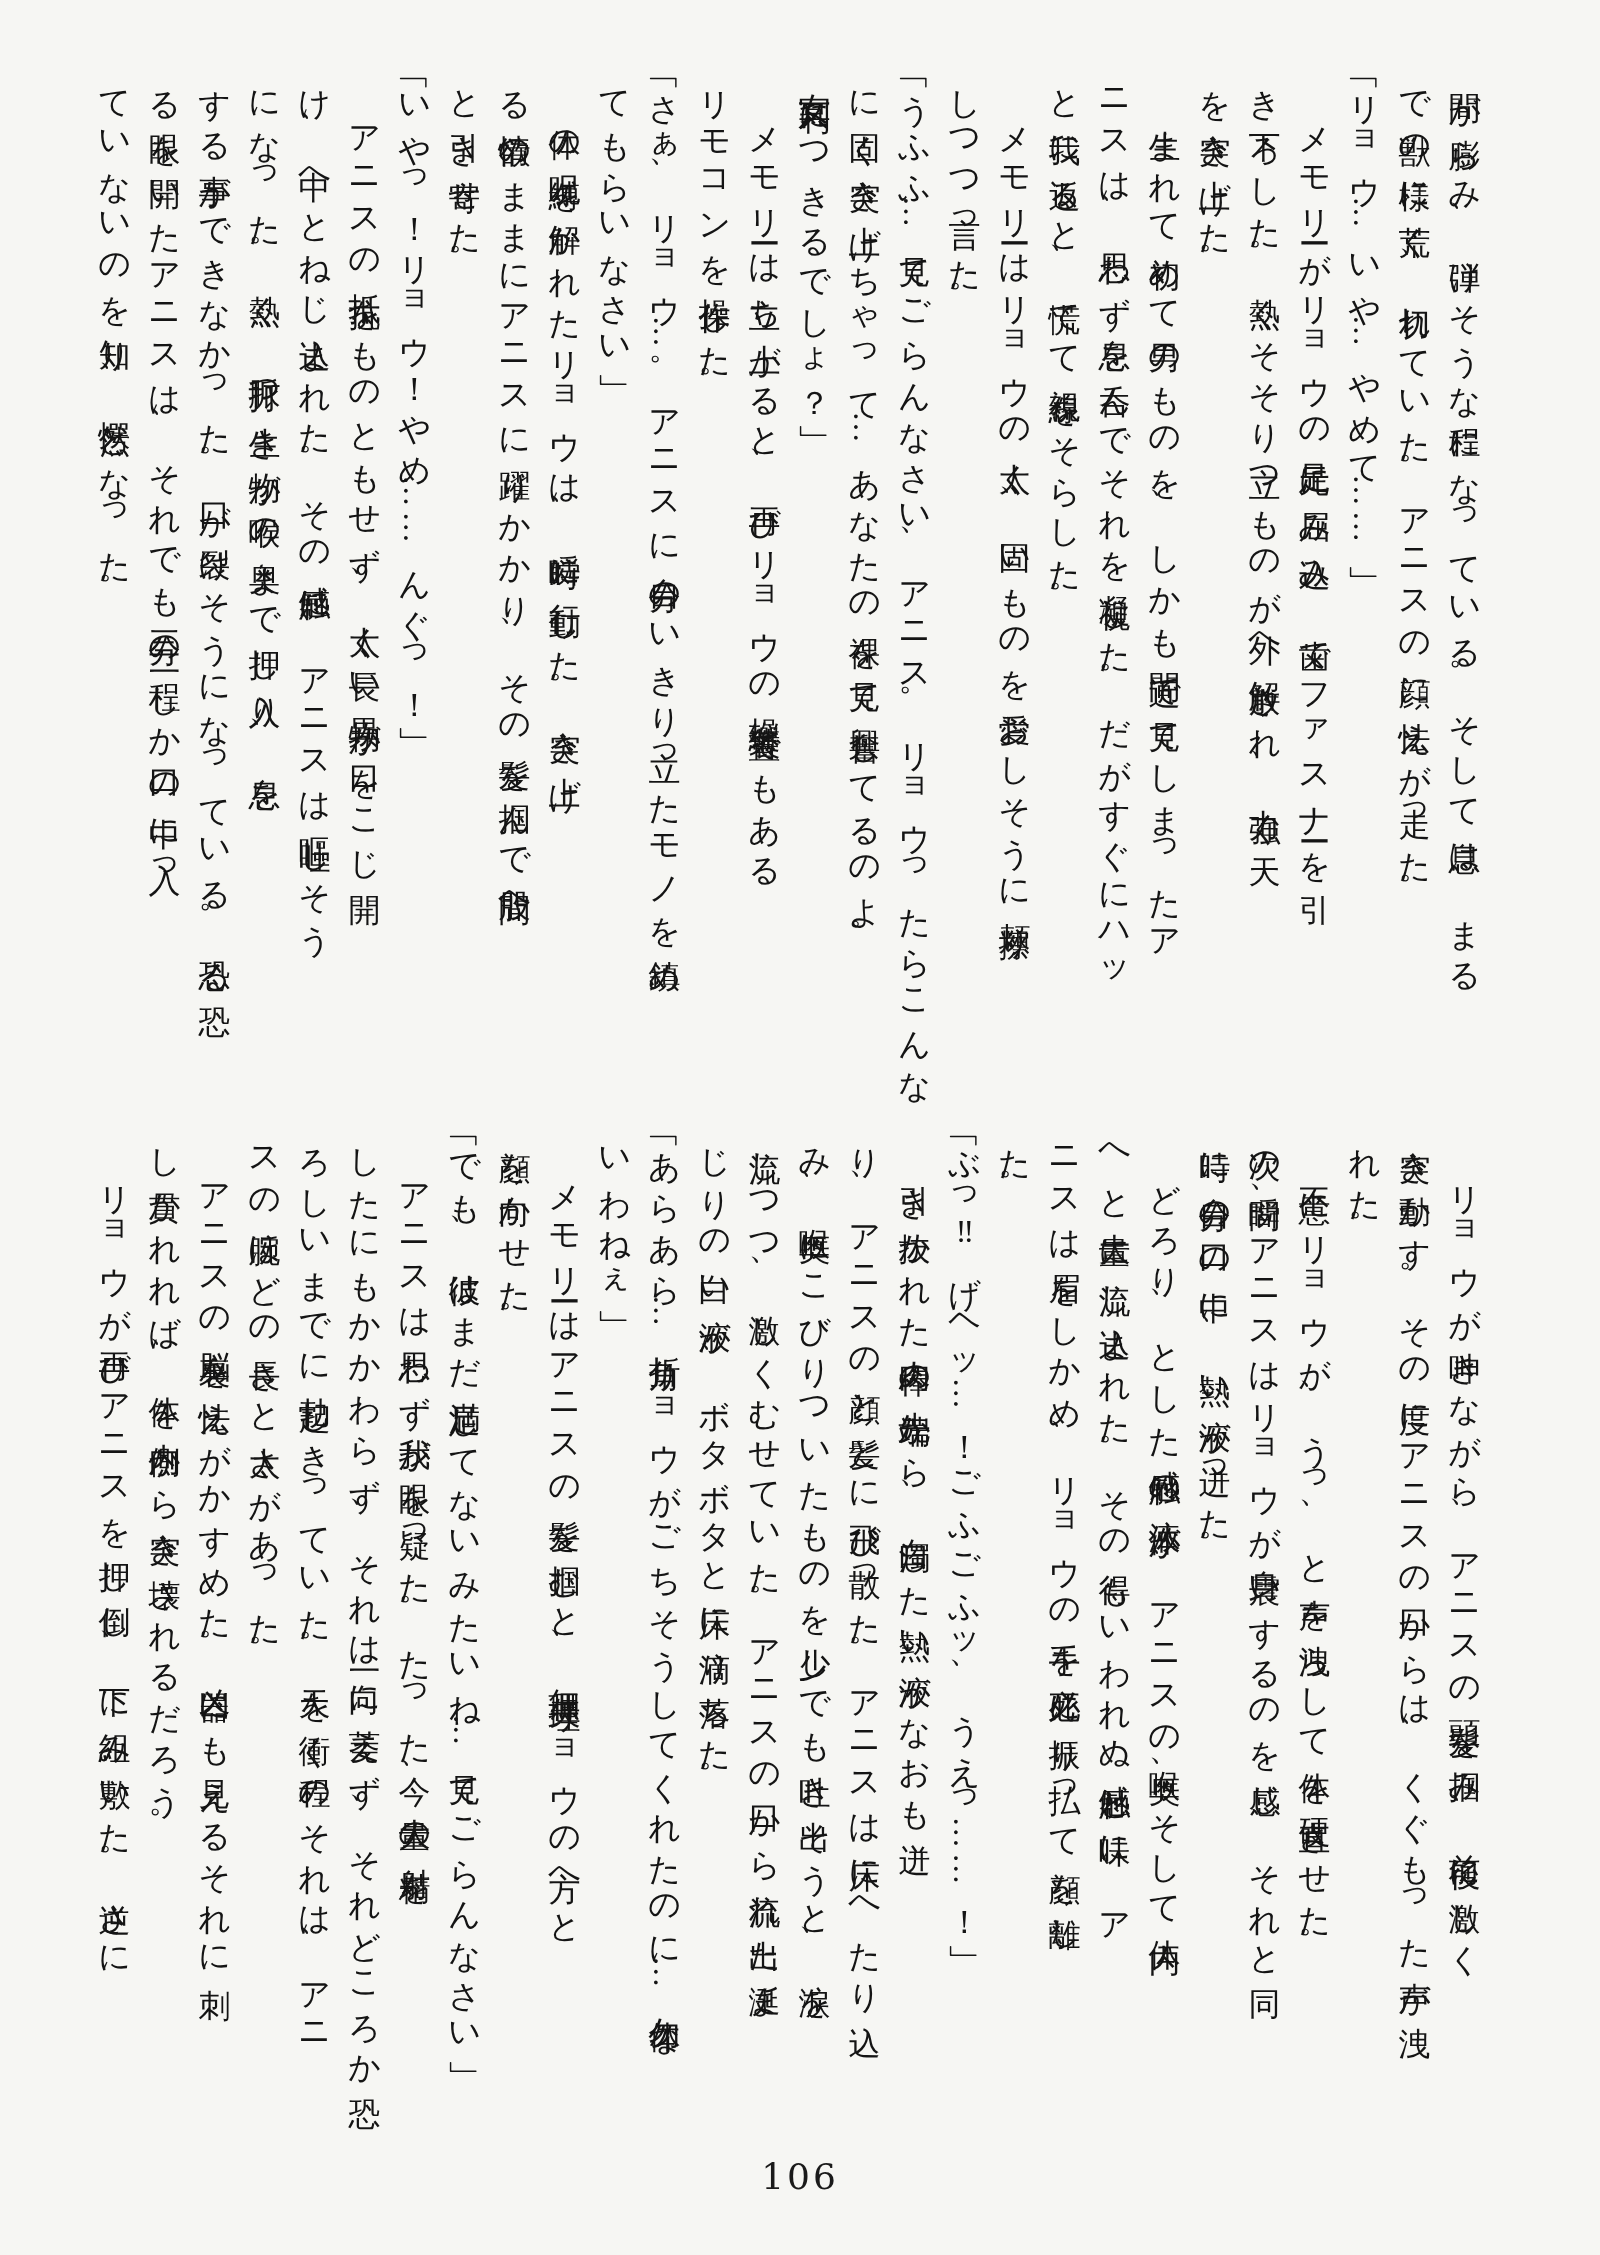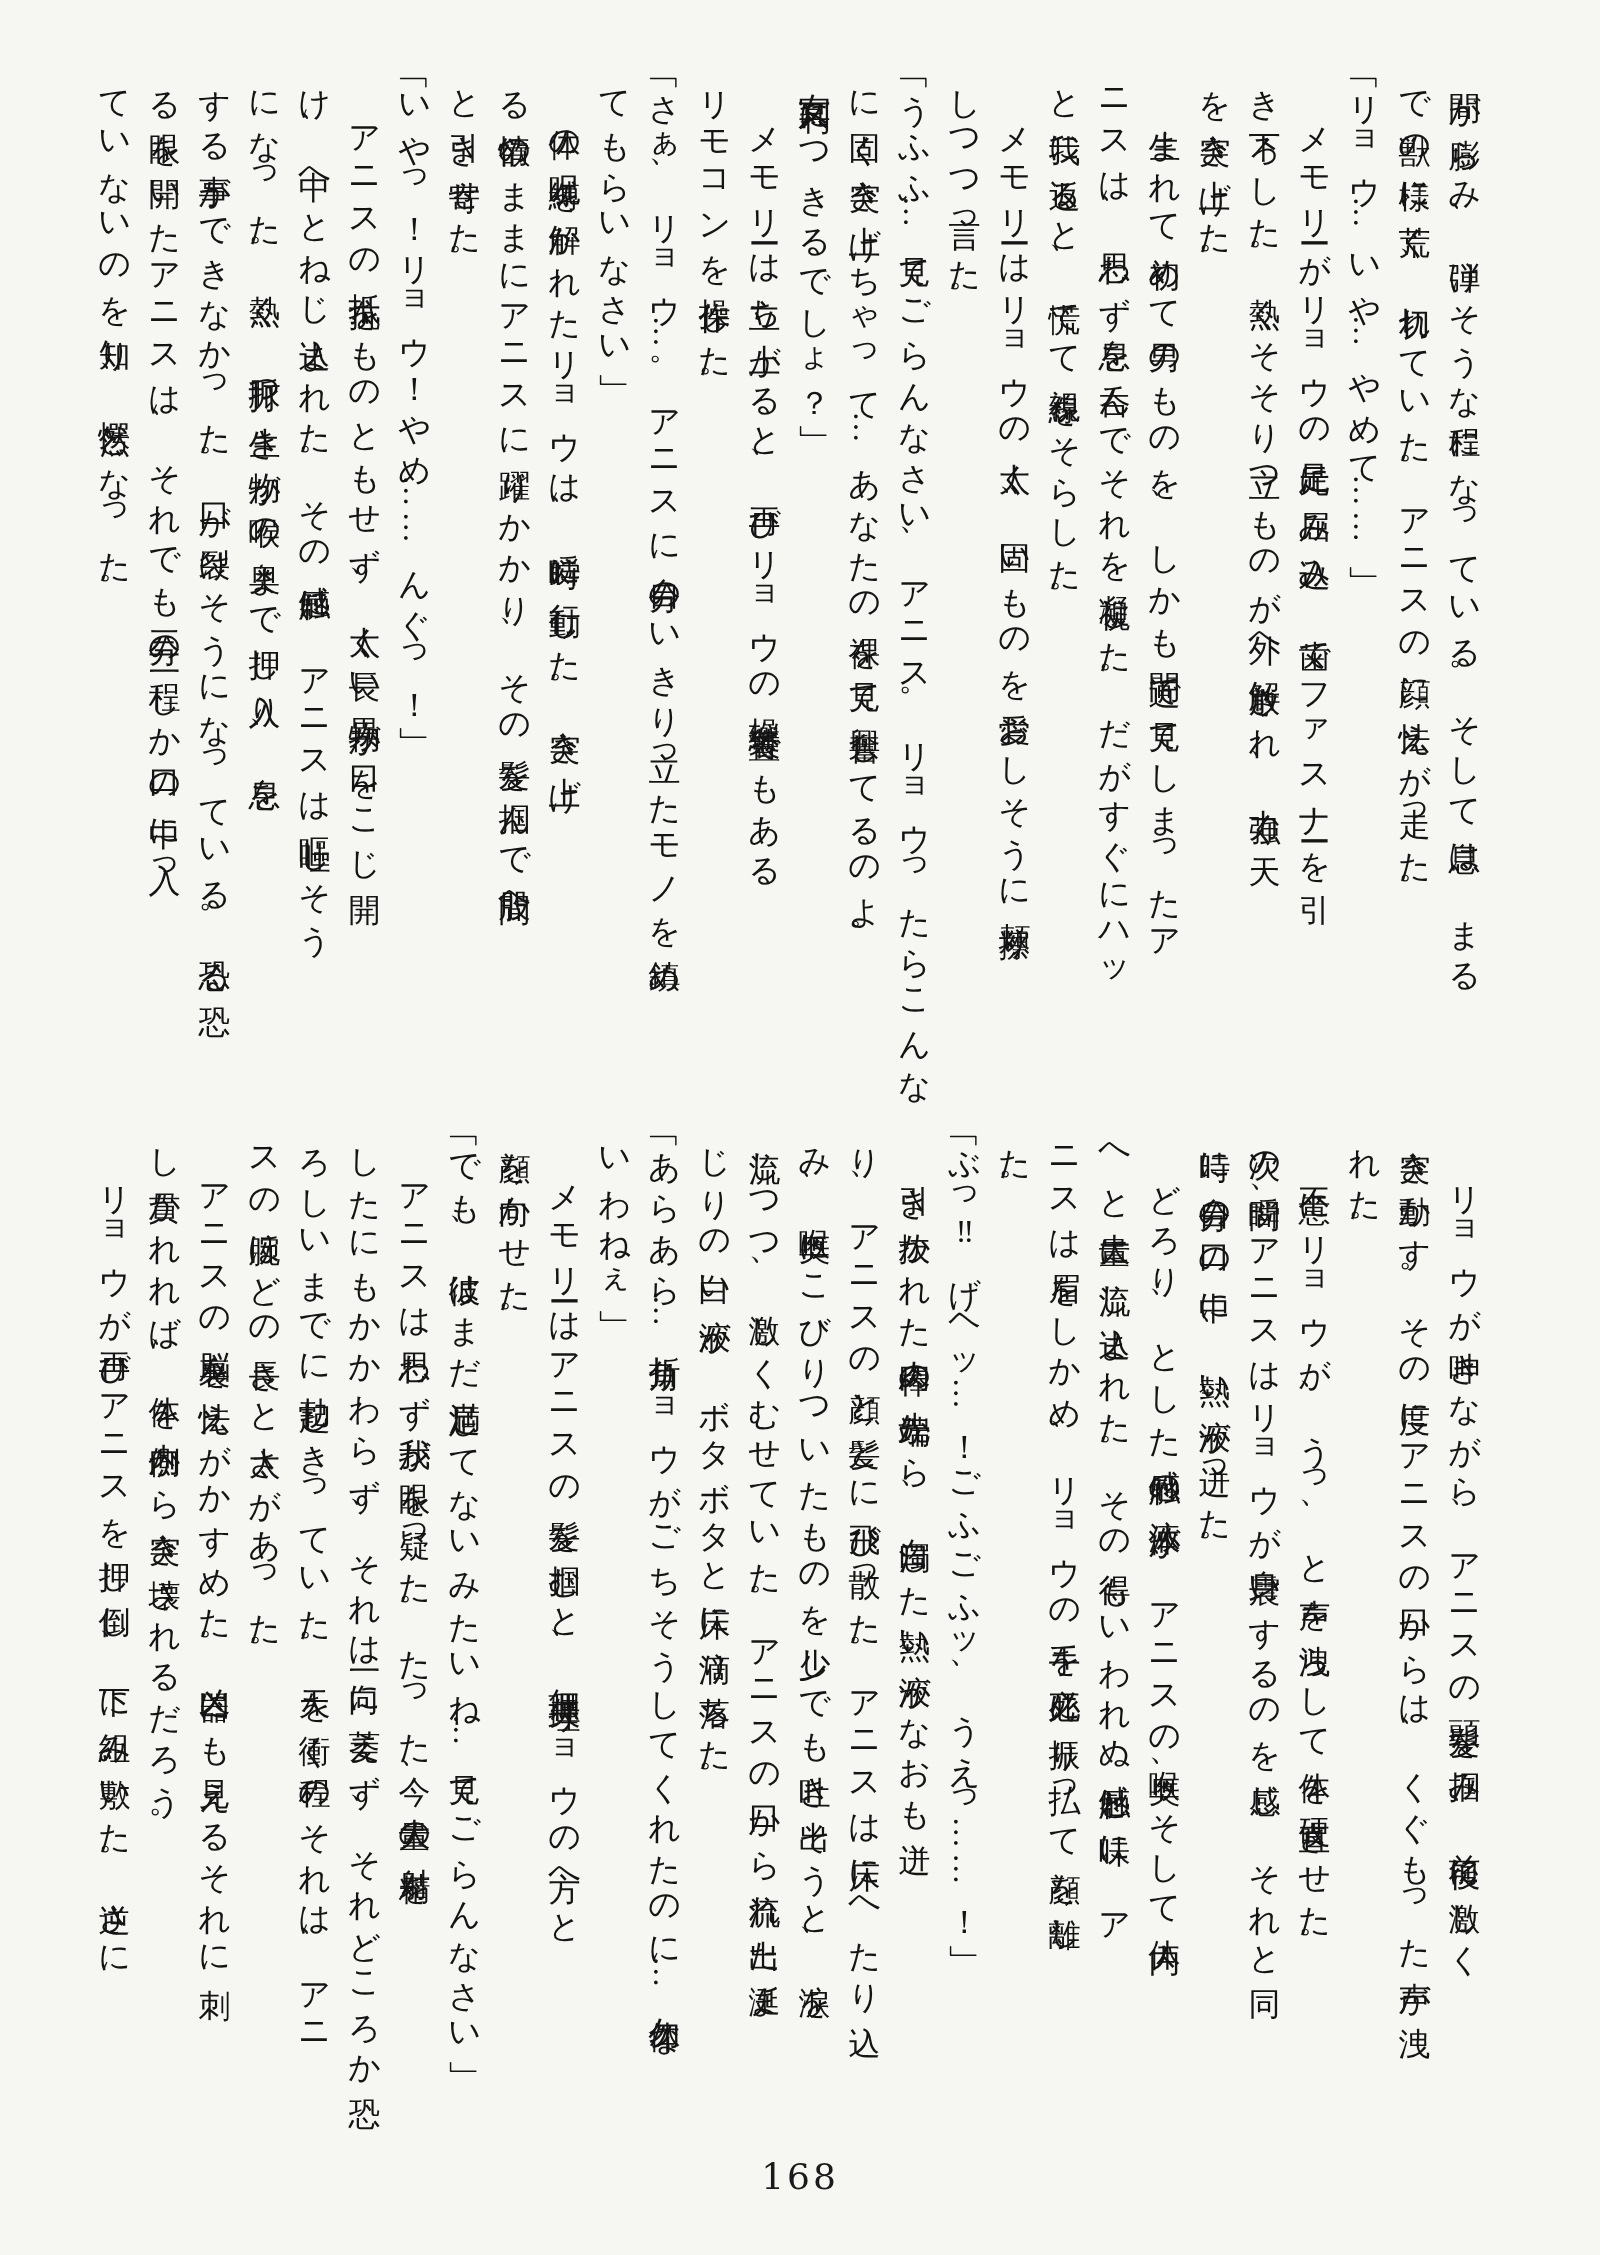--- a/index.html
+++ b/index.html
@@ -104,14 +104,14 @@
       <div class="line">「でも、彼はまだ満足してないみたいね…見てごらんなさい」</div>
       <div class="line">　アニスは思わず我が眼を疑った。たった今、大量の射精を</div>
       <div class="line">したにもかかわらず、それは一向に萎えず、それどころか恐</div>
       <div class="line">ろしいまでに勃起しきっていた。天を衝く程のそれは、アニ</div>
       <div class="line">スの腕ほどの長さと太さがあった。</div>
       <div class="line">　アニスの脳裏を怯えがかすめた。凶器にも見えるそれに刺</div>
       <div class="line">し貫かれれば、体を内側から突き壊されるだろう。</div>
       <div class="line">　リョウが再びアニスを押し倒し、下に組み敷いた。逆さに</div>
     </section>
 
-  <div class="page-number">168</div>
+  <div class="page-number">106</div>
 </div>
 
 </body></html>

